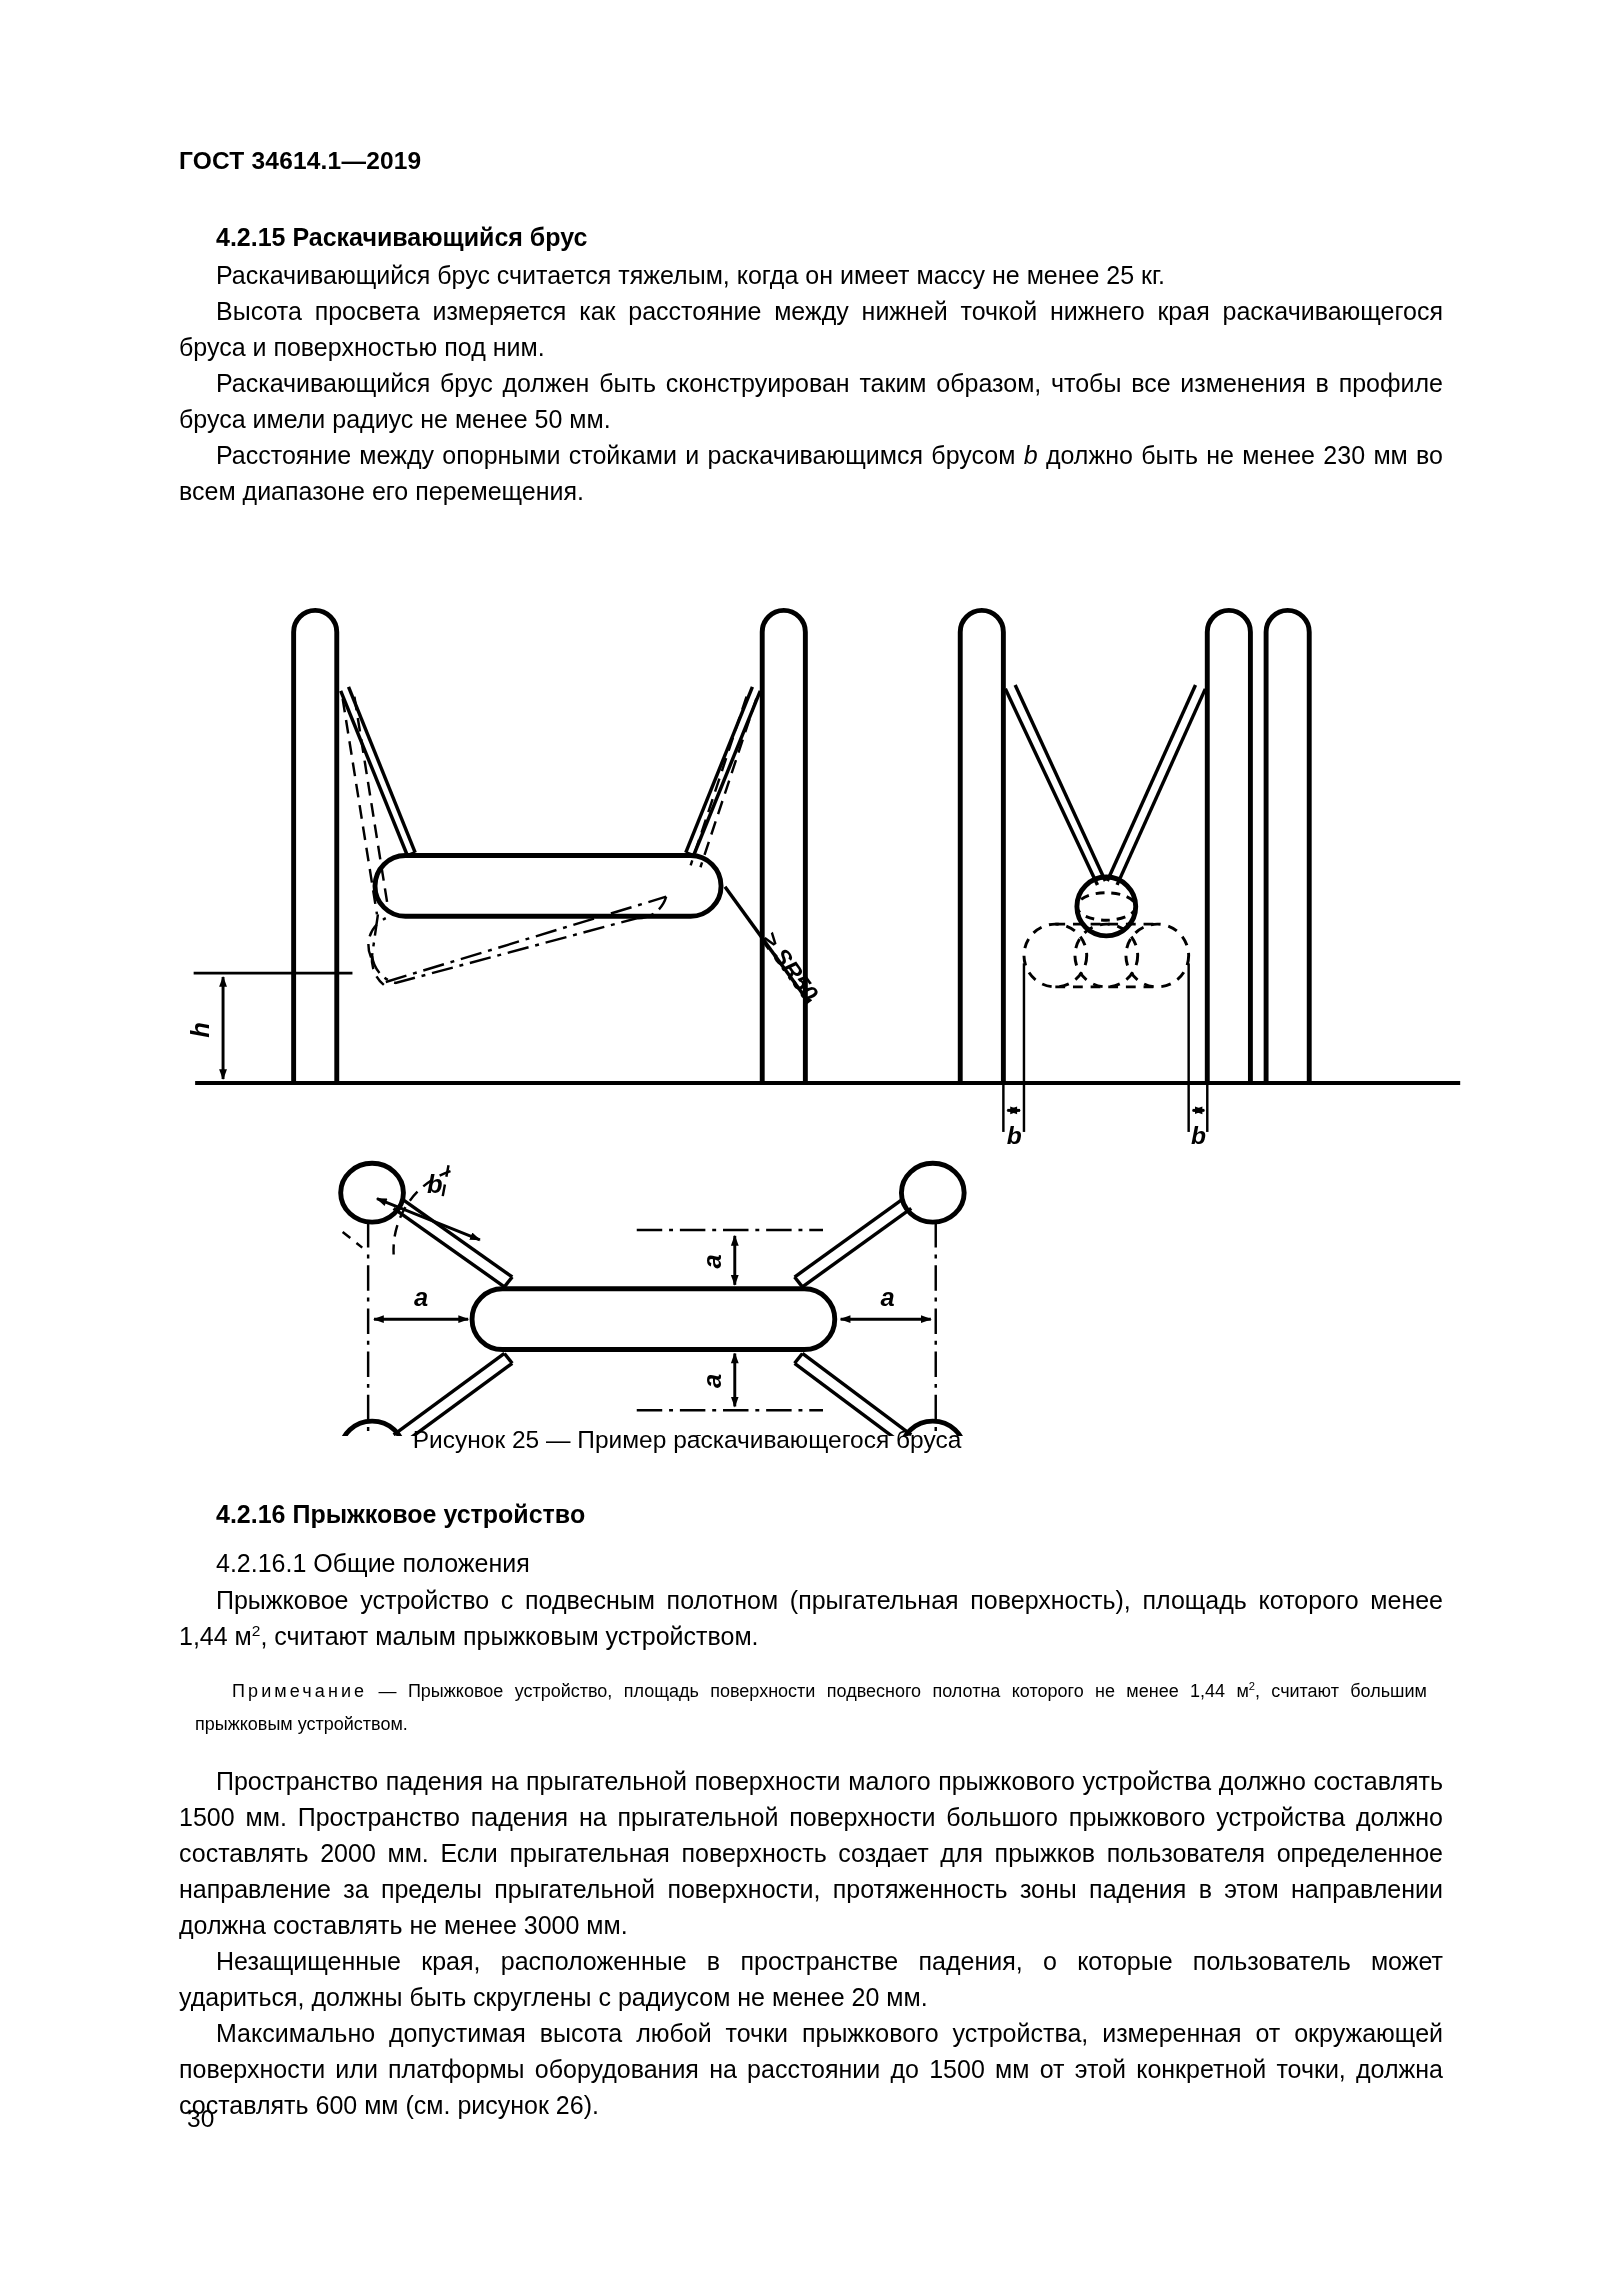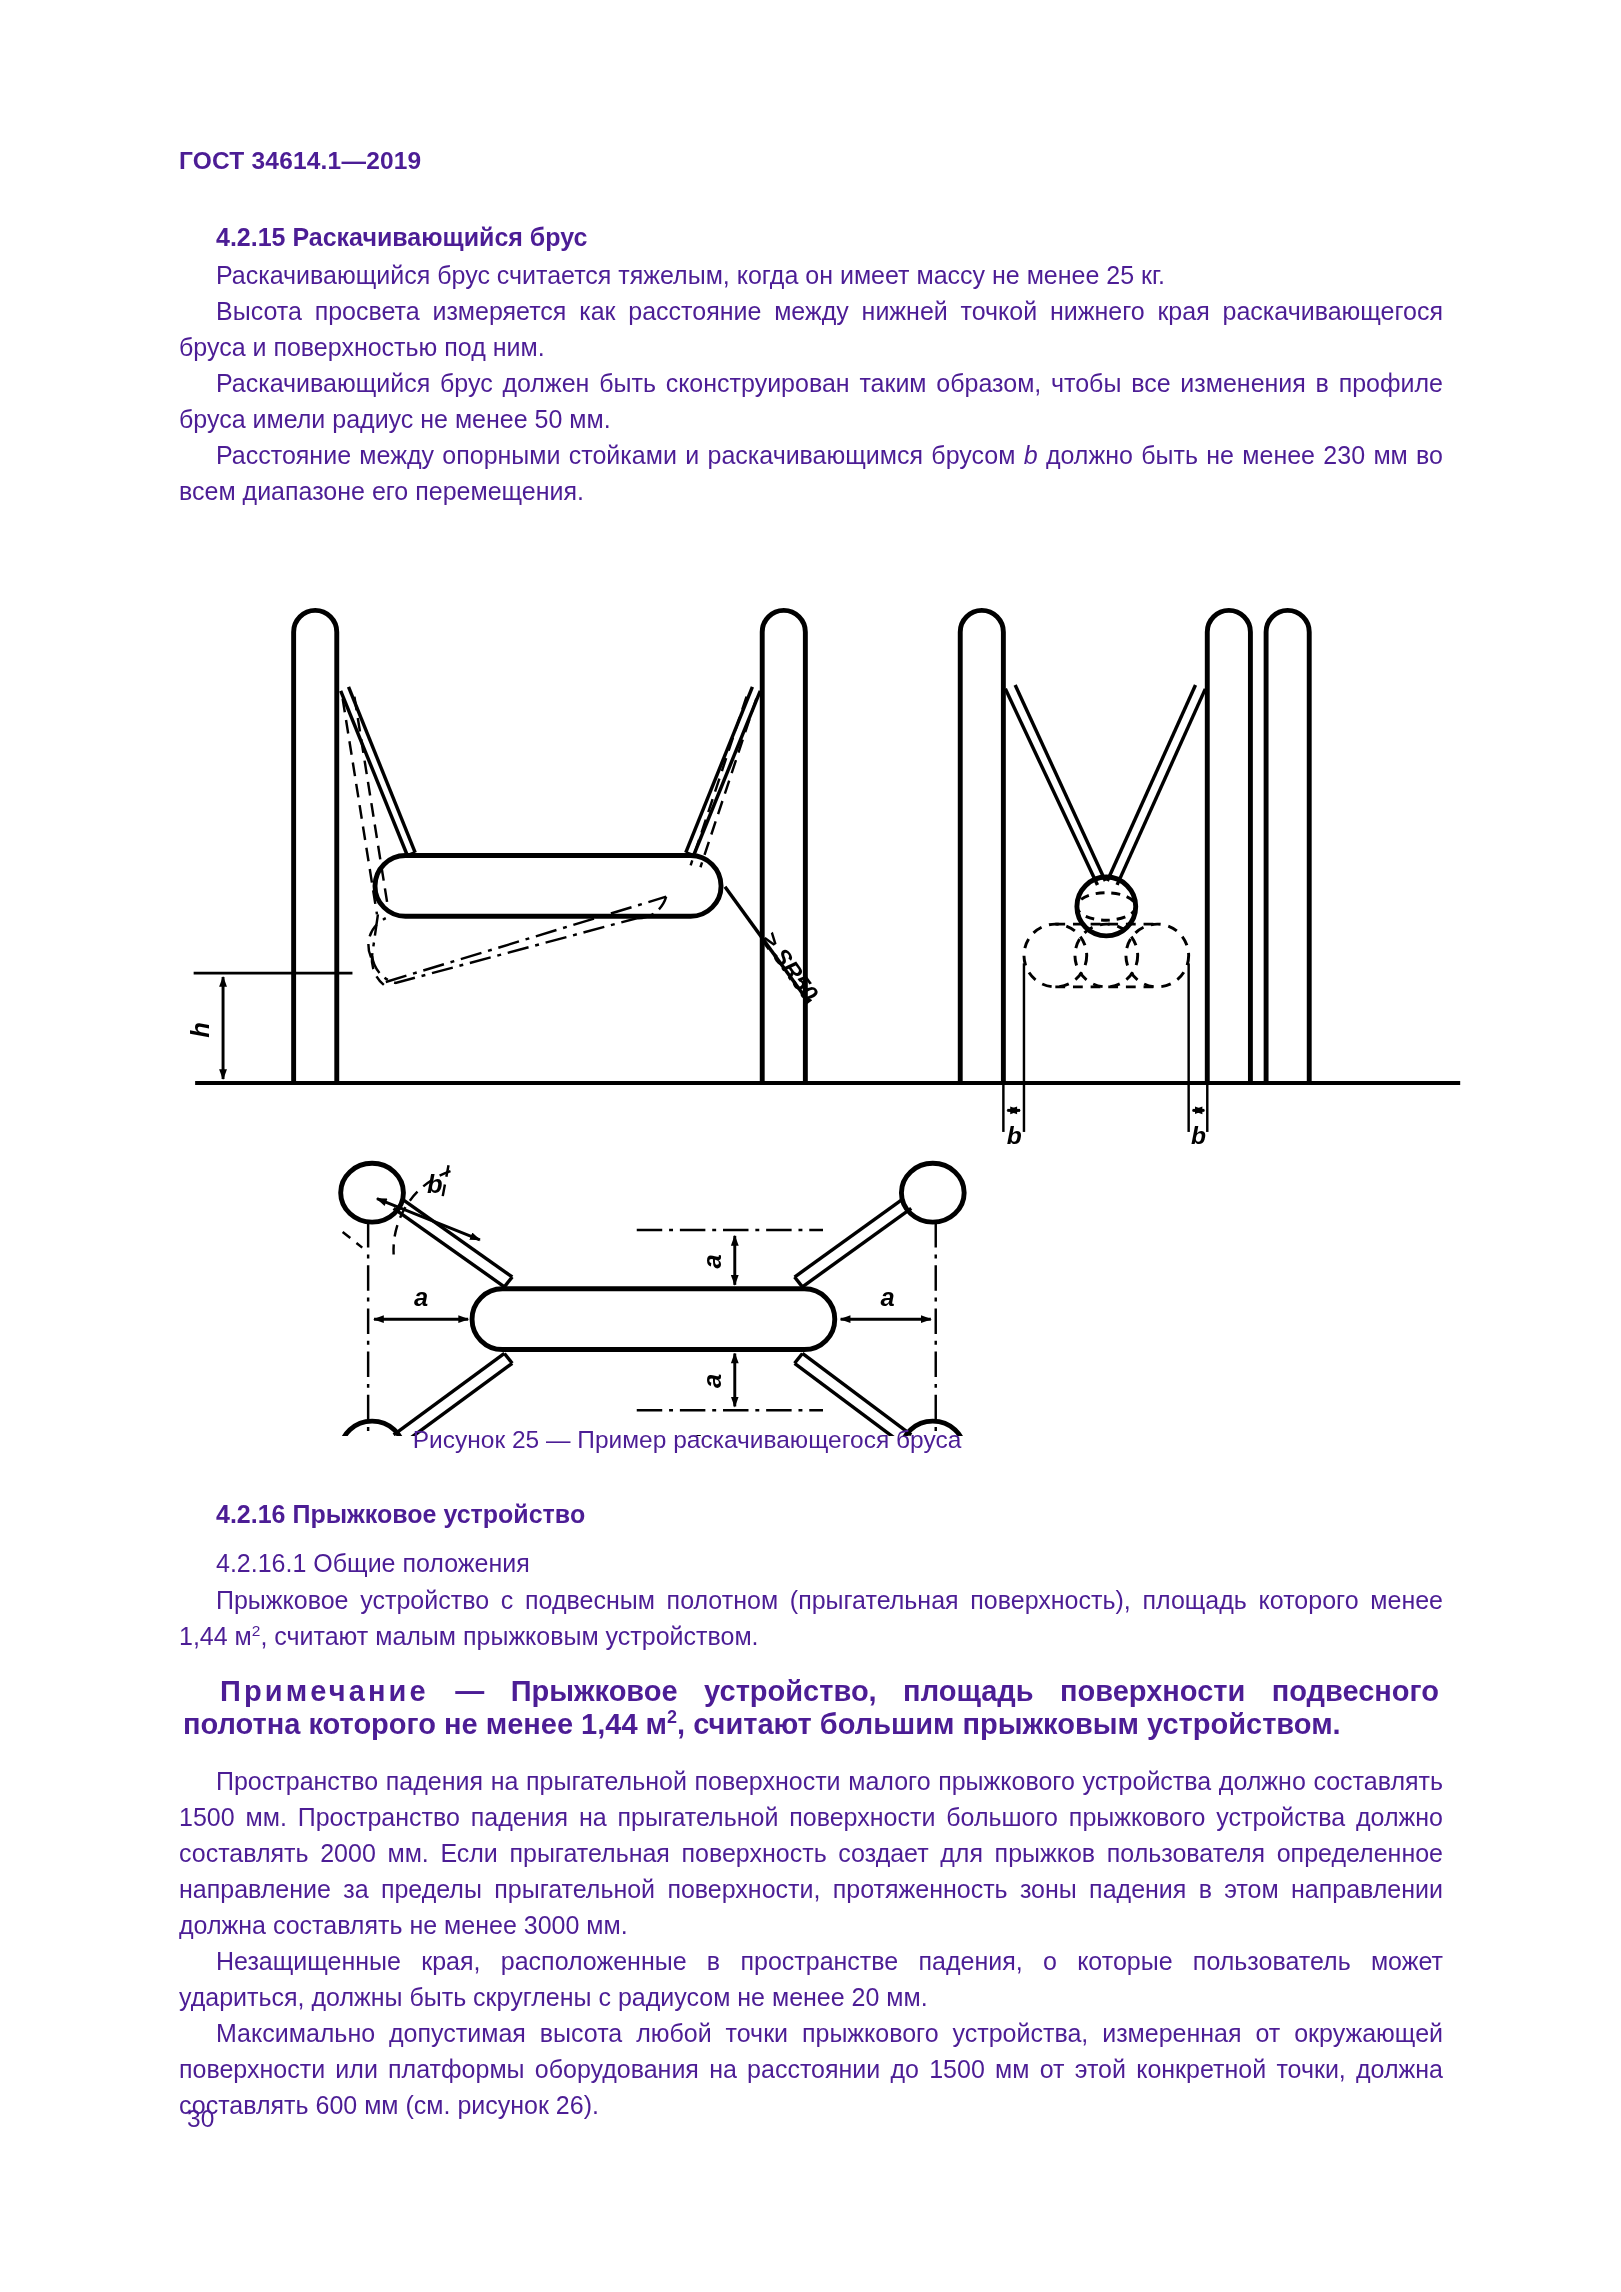--- a/index.html
+++ b/index.html
@@ -6,21 +6,21 @@
     margin: 0;
     padding: 0;
     background: #ffffff;
   }
   .page {
     position: relative;
     width: 1621px;
     height: 2293px;
     background: #ffffff;
     font-family: "Liberation Sans", sans-serif;
-    color: #4c1d95;
+    color: #000000;
     overflow: hidden;
   }
 
   
   .page-header {
     position: absolute;
     top: 147px;
     left: 179px;
     font-size: 24.5px;
     font-weight: bold;
@@ -47,26 +47,25 @@
   }
   p.body {
     font-size: 25px;
     line-height: 36px;
     margin: 0;
     text-align: justify;
     text-indent: 37px;
     hyphens: manual;
   }
   .note {
-    font-size: 29px;
+    font-size: 18px;
     line-height: 33px;
-    margin: 4px;
+    margin: 16px;
     text-align: justify;
     text-indent: 37px;
-    font-weight: bold;
   }
   .sp { letter-spacing: 3.1px; }
   sup { font-size: 0.62em; vertical-align: super; line-height: 0; }
   i { font-style: italic; }
 
   
   .figure-wrap {
     position: absolute;
     left: 176px;
     top: 573px;

